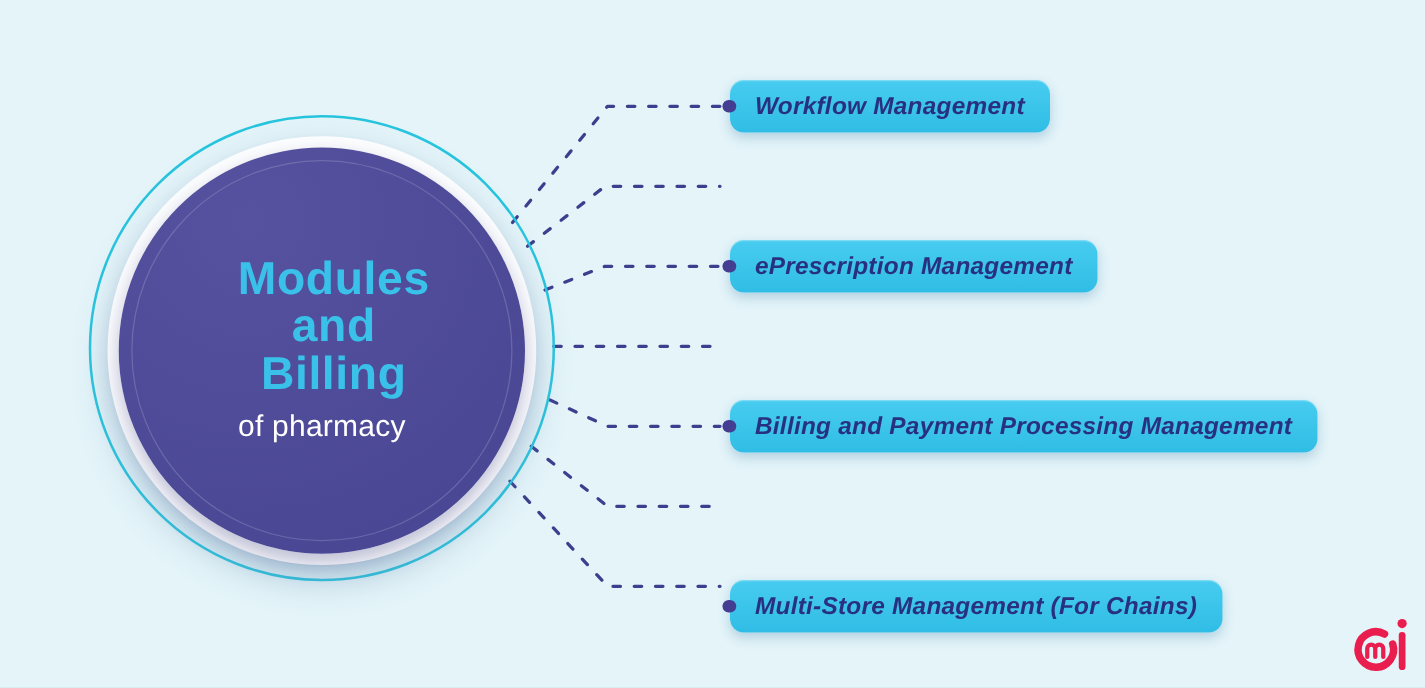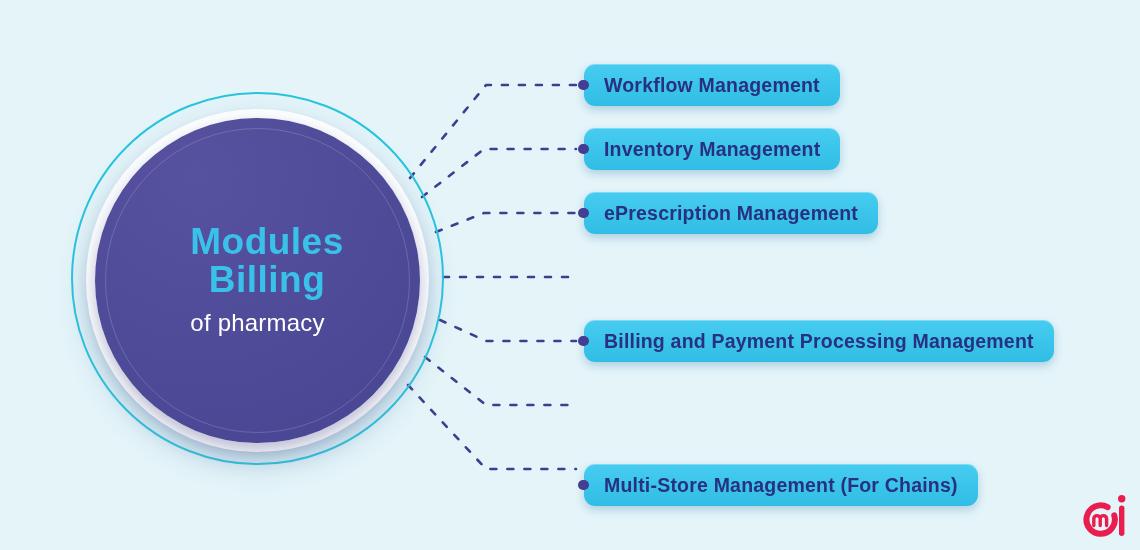--- a/index.html
+++ b/index.html
@@ -65,21 +65,21 @@
   .hub-title{
     color:var(--title);
     font-size:37px;font-weight:700;line-height:38px;letter-spacing:.5px;margin-left:19px;
   }
   .hub-subtitle{
     margin-top:13px;
     color:var(--subtitle);
     font-size:24px;font-weight:400;line-height:22px;letter-spacing:.2px;
   }
   
-  .modules{position:absolute;left:0;top:0;width:972px;height:550px;z-index:4;}
+  .modules{position:absolute;left:0;top:0;width:972px;height:550px;z-index:4;font-style:italic;}
   .module-row{position:absolute;left:584px;height:42px;}
   .pill{
     position:relative;
     display:inline-block;
     height:42px;line-height:42px;
     padding:0 20px 0 20px;
     white-space:nowrap;
     background:linear-gradient(180deg,var(--pill-a) 0%,var(--pill-b) 100%);
     border-radius:11px;
     color:var(--pill-text);
@@ -111,31 +111,31 @@
       <polyline points="408,385 486,469 576,469"></polyline>
     </svg>
 
   <div class="ring-teal"></div>
   <div class="ring-white"></div>
   <div class="disc">
     <div class="disc-inner-ring"></div>
     <div class="hub-text">
       <div class="hub-title">
         <div>Modules</div>
+        <div>and</div>
         <div>Billing</div>
       </div>
       <div class="hub-subtitle">
         <div>of pharmacy</div>
       </div>
     </div>
   </div>
 
   <div class="modules">
       <div class="module-row" style="top: 64px;"><span class="dot"></span><div class="pill">Workflow Management</div></div>
-      <div class="module-row" style="top: 128px;"><span class="dot"></span><div class="pill">Inventory Management</div></div>
       <div class="module-row" style="top: 192px;"><span class="dot"></span><div class="pill">ePrescription Management</div></div>
       <div class="module-row" style="top: 320px;"><span class="dot"></span><div class="pill">Billing and Payment Processing Management</div></div>
       <div class="module-row" style="top: 464px;"><span class="dot"></span><div class="pill">Multi-Store Management (For Chains)</div></div>
     </div>
 
   <svg class="brand" viewBox="0 0 50 46" xmlns="http://www.w3.org/2000/svg">
 
     <path d="M 33.2 21.3 A 14.2 14.2 0 1 1 26.6 13.2" fill="none" stroke="#e91d4e" stroke-width="6" stroke-linecap="round"></path>
 
     <path d="M 12.8 31.5 L 12.8 24.8 A 3.2 3.2 0 0 1 19.2 24.8 L 19.2 31.5 M 19.2 24.8 A 3.2 3.2 0 0 1 25.6 24.8 L 25.6 31.5" fill="none" stroke="#e91d4e" stroke-width="3.4" stroke-linecap="round" stroke-linejoin="round"></path>

